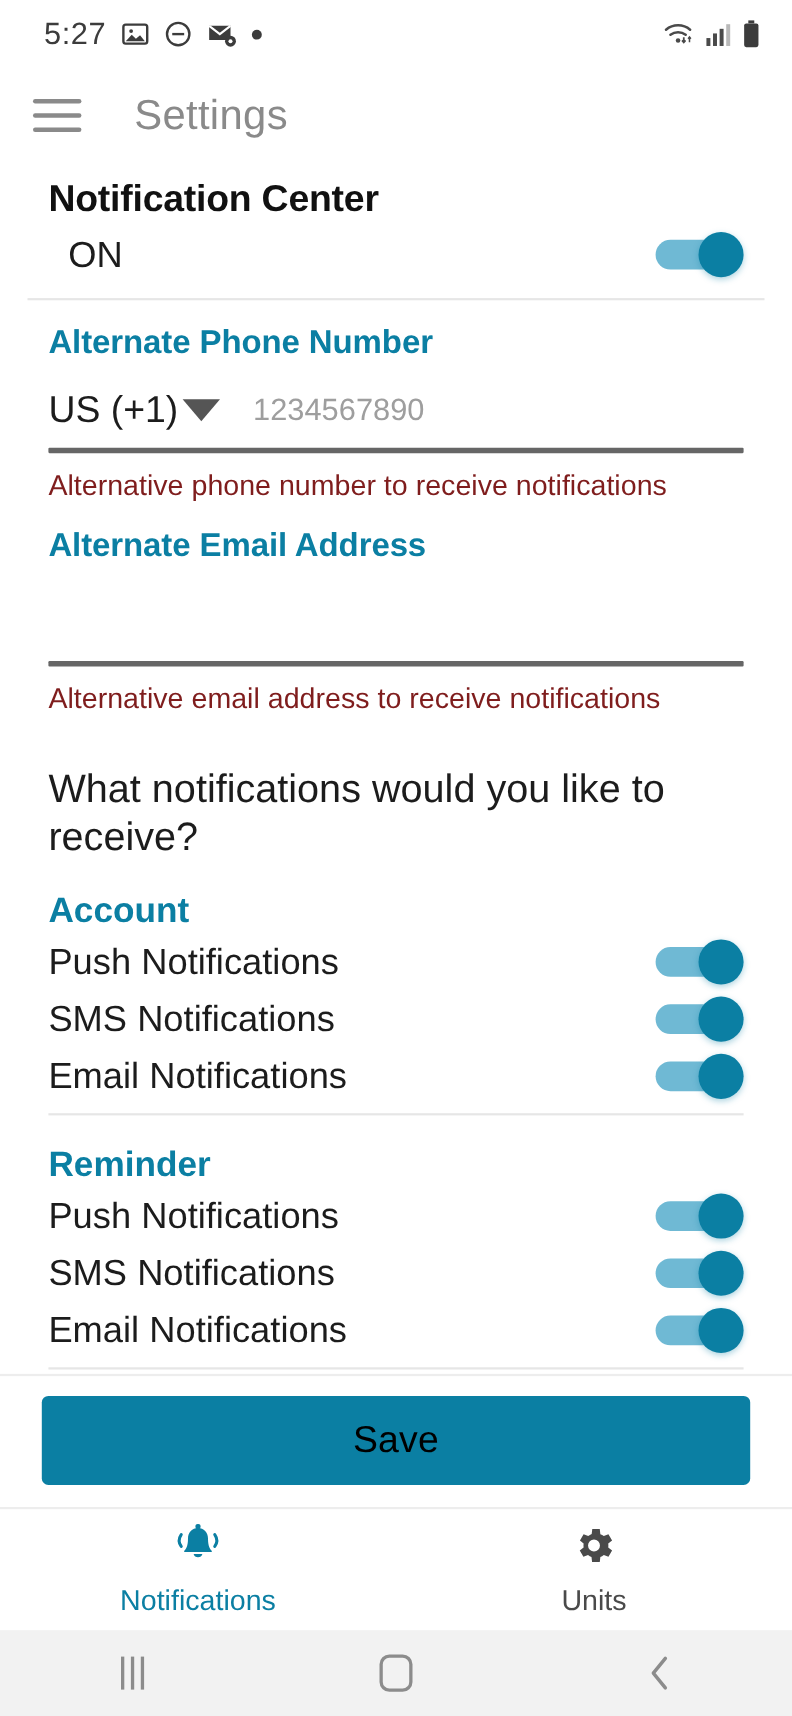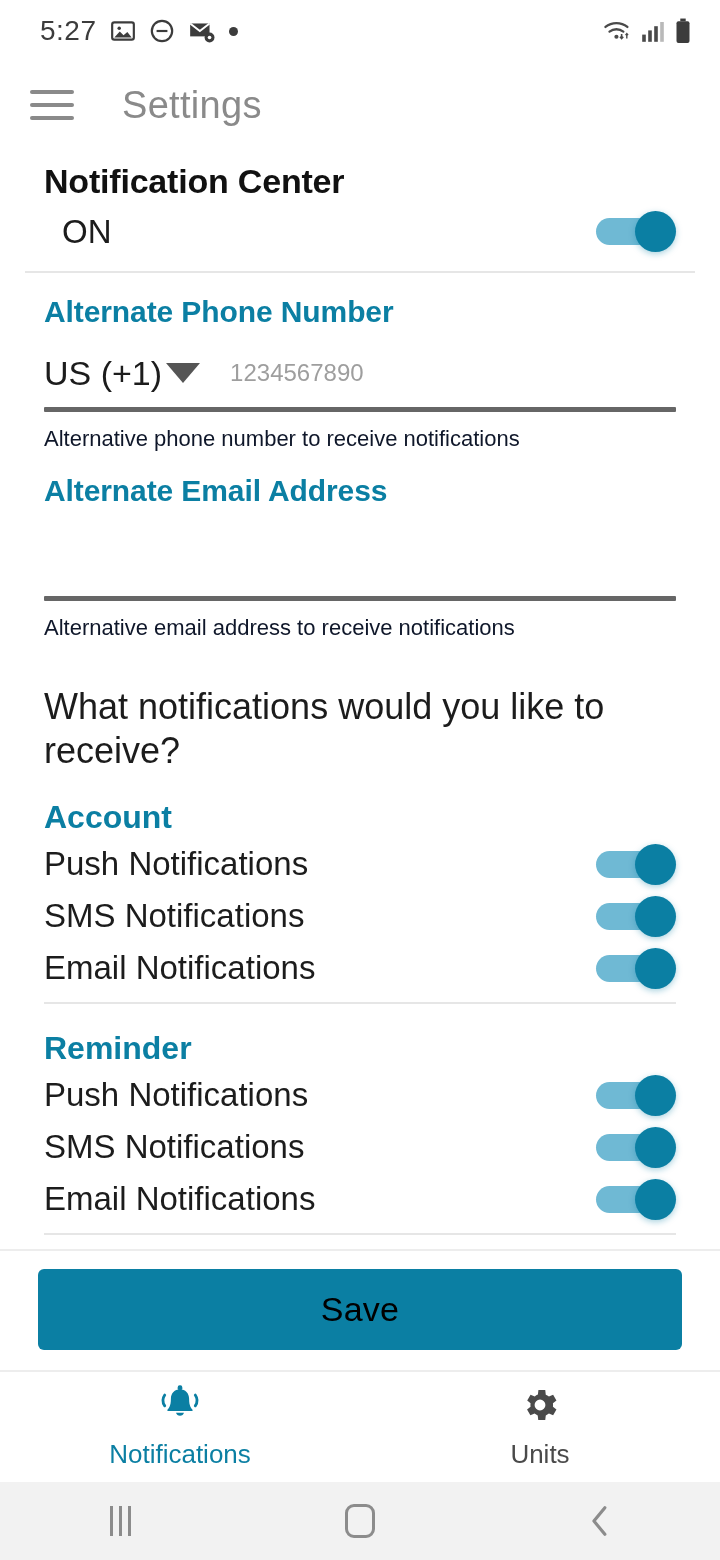--- a/index.html
+++ b/index.html
@@ -61,27 +61,27 @@
   
   .field-block { padding:22px 44px 0 44px; }
   .field-label { font-size:30px; font-weight:700; color:#0b7fa3; letter-spacing:-.1px; }
   .field-row { display:flex; align-items:center; margin-top:18px; min-height:52px; }
   .cc-select { display:flex; align-items:center; gap:4px; cursor:pointer; }
   .cc-text { font-size:34px; color:#1c1c1c; }
   .caret { width:0; height:0; border-left:17px solid transparent; border-right:17px solid transparent; border-top:20px solid #555; }
   .field-input {
     border:none; outline:none; background:transparent;
     font-family:"Liberation Sans", sans-serif;
-    font-size:24px; color:#0f766e; flex:1; margin-left:30px;
+    font-size:28px; color:#0f766e; flex:1; margin-left:30px;
     min-width:0;
   }
   .field-input::placeholder { color:#9e9e9e; }
   .field-input.email-in { margin-left:0; height:62px; }
   .field-underline { height:5px; background:#666666; margin-top:8px; border-radius:1px; }
-  .field-hint { font-size:22px; color:#0f172a; margin-top:14px; }
+  .field-hint { font-size:26px; color:#7f1d1d; margin-top:14px; }
 
   .question { font-size:36px; color:#1c1c1c; line-height:1.22; padding:44px 44px 0 44px; }
 
   .group-title { font-size:32px; font-weight:700; color:#0b7fa3; padding:26px 44px 2px 44px; }
 
   .nrow { display:flex; align-items:center; justify-content:space-between; padding:6px 44px 6px 44px; }
   .nrow .row-label { font-size:33px; }
 
   
   .save-wrap { padding:18px 38px 20px 38px; border-top:2px solid #ededed; background:#fff; }

